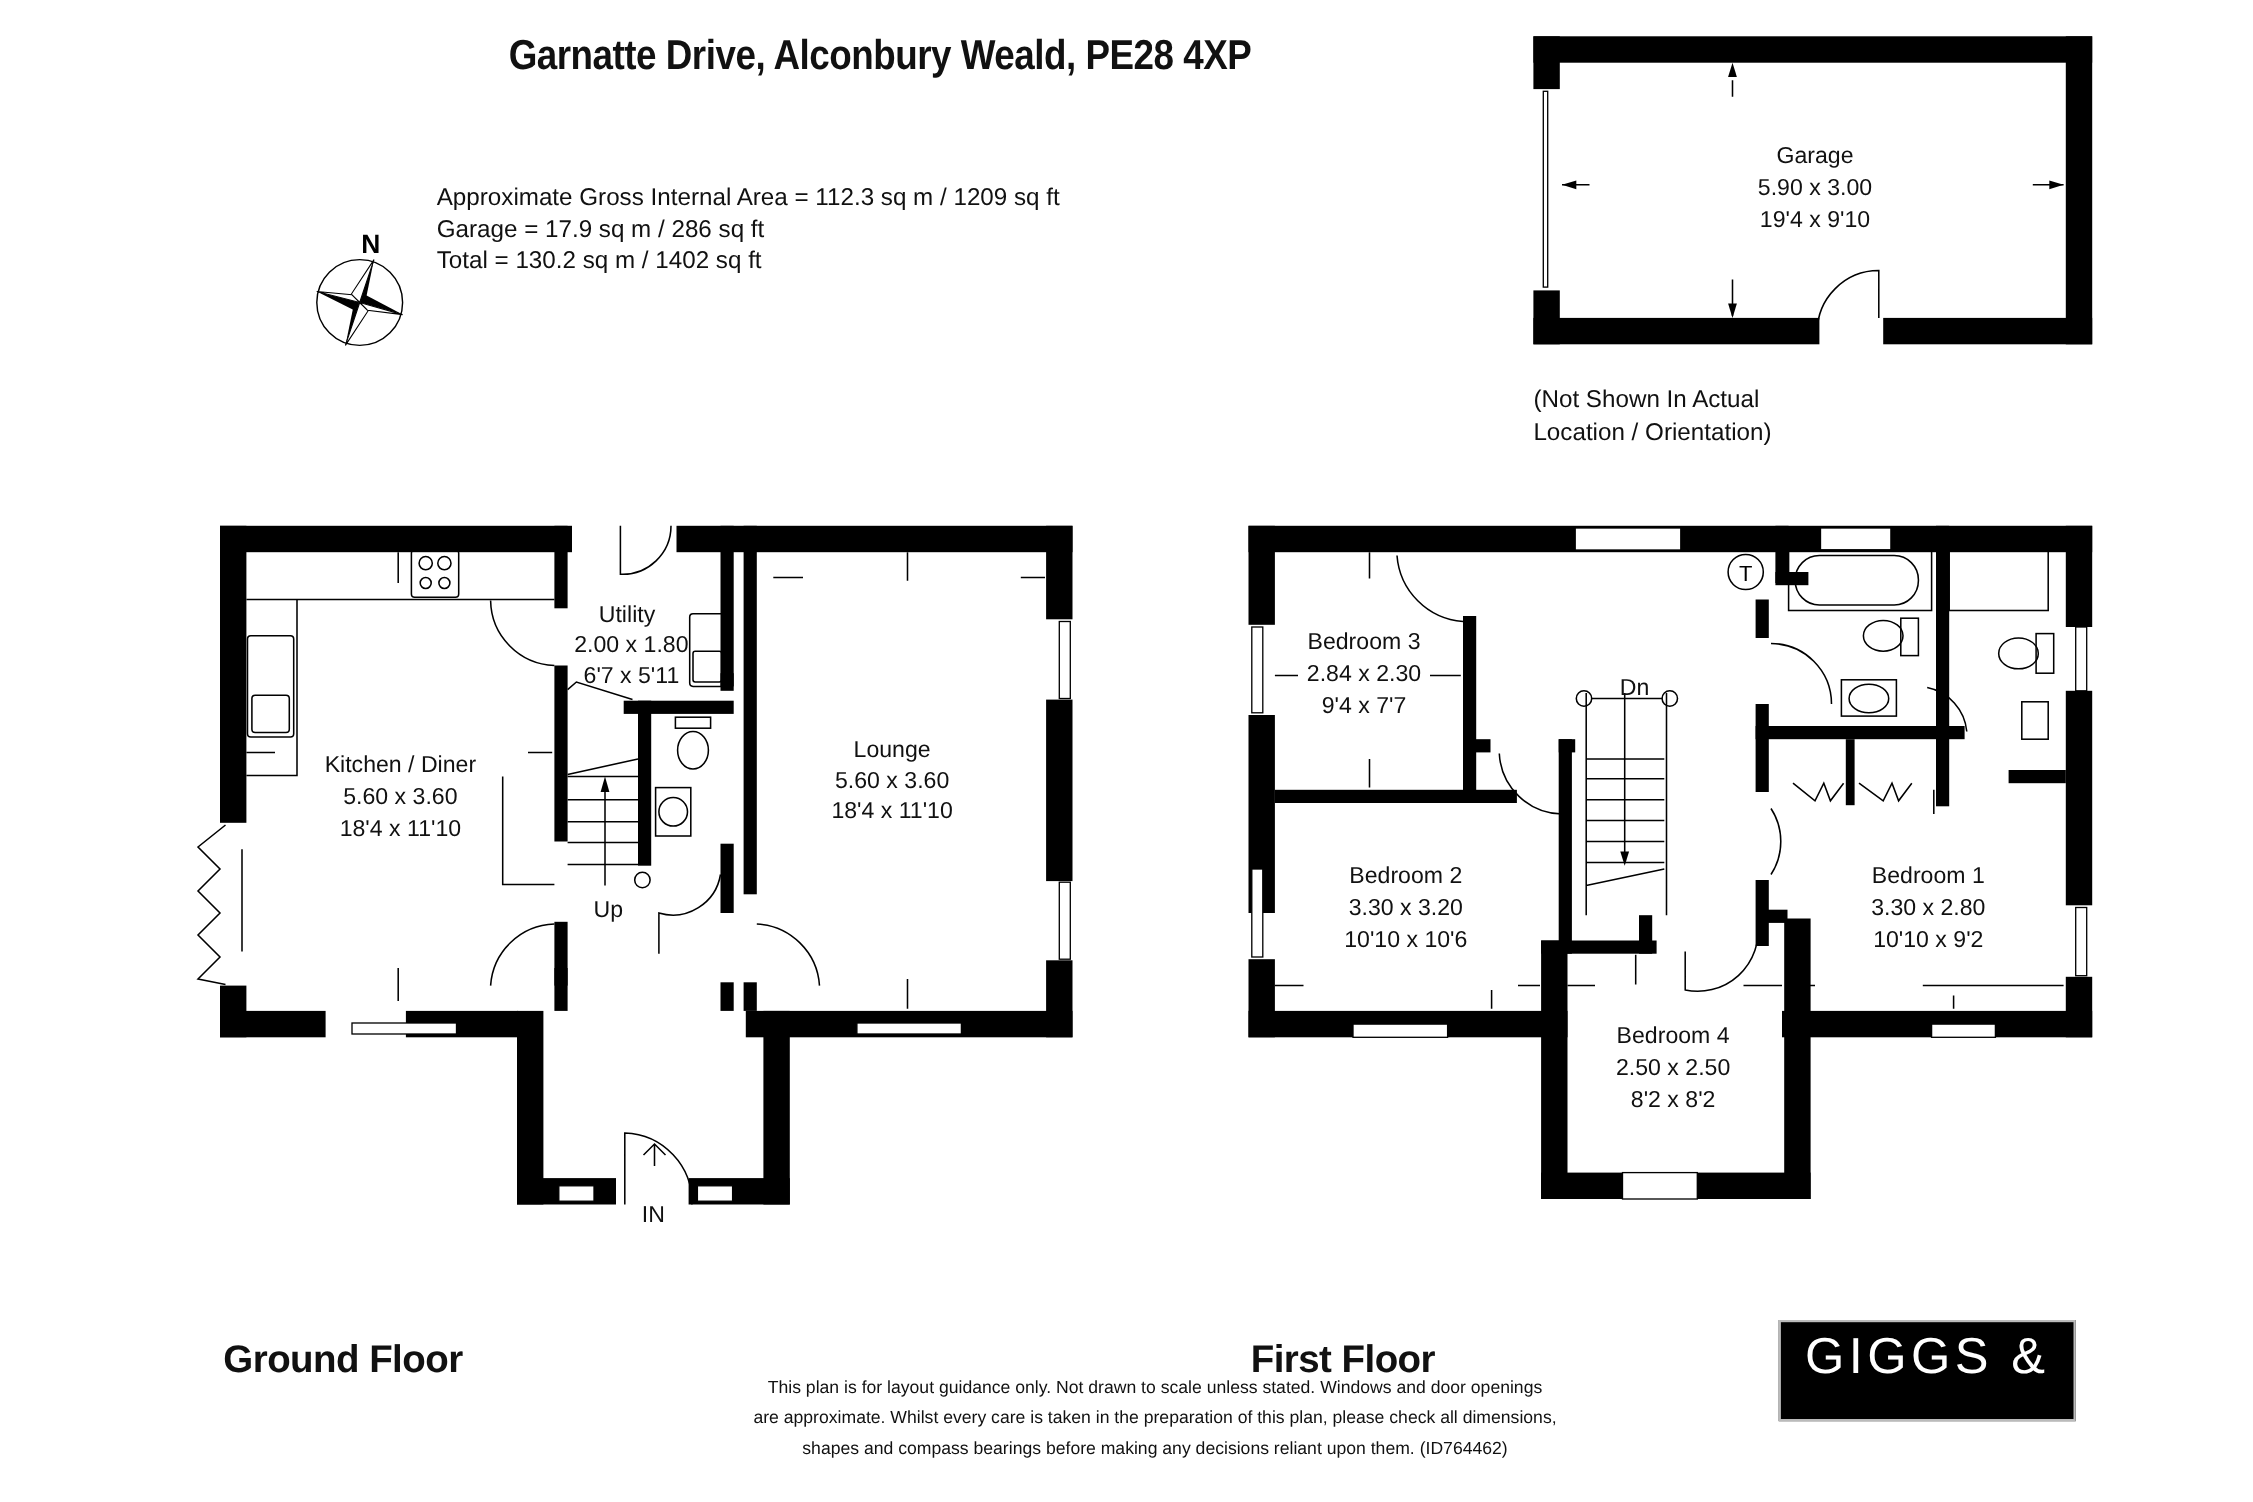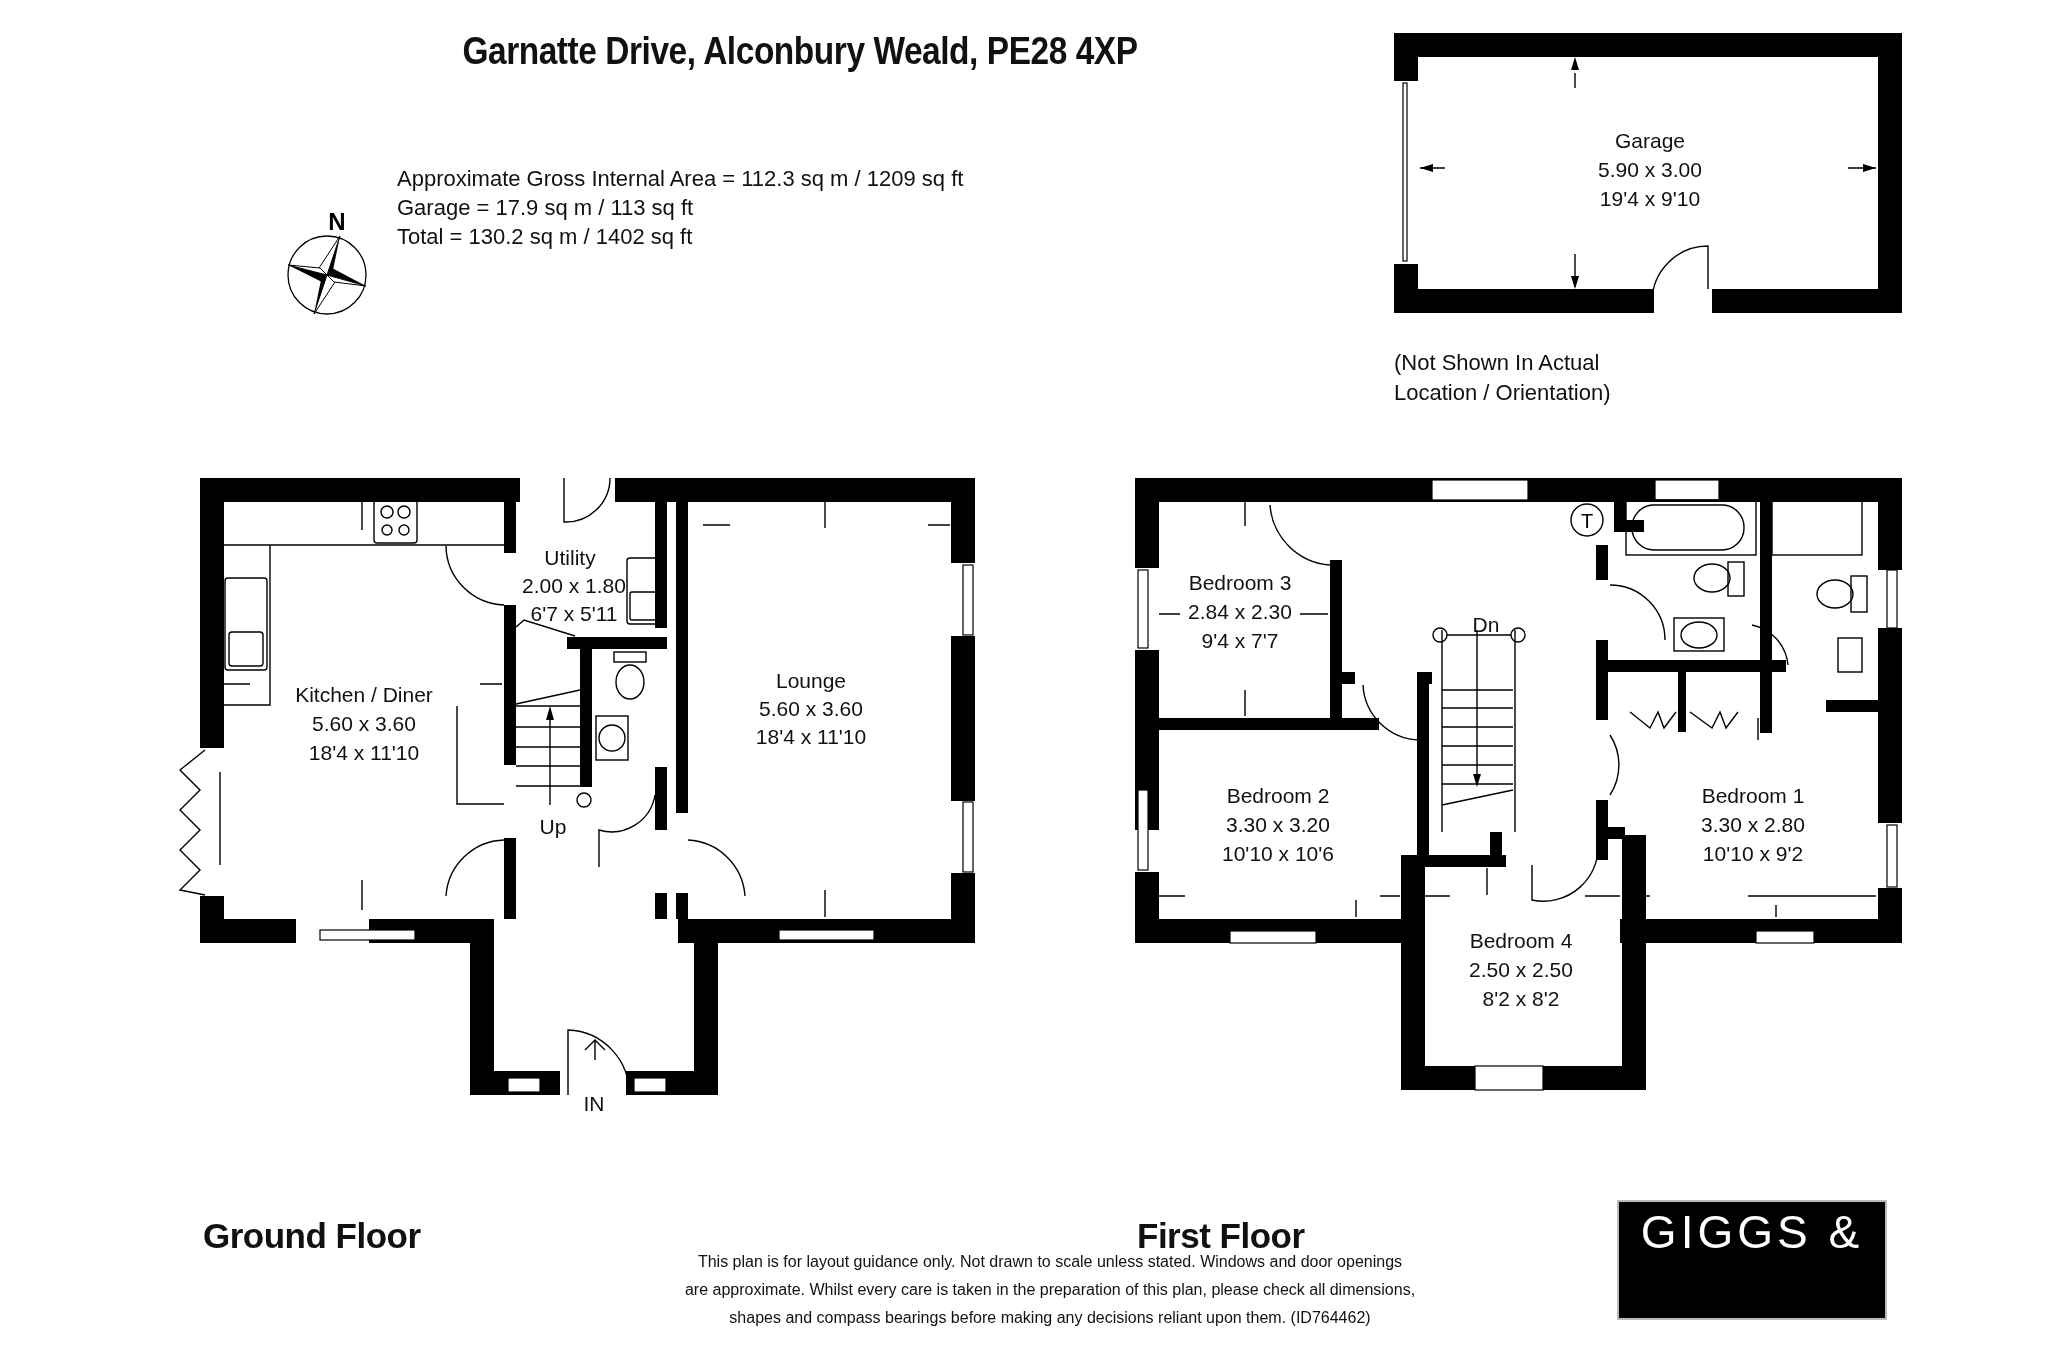--- a/index.html
+++ b/index.html
@@ -3,35 +3,35 @@
 <meta charset="utf-8">
 <style>
   html, body { margin:0; padding:0; background:#ffffff; }
   body { width:2048px; height:1365px; position:relative; overflow:hidden; font-family:"Liberation Sans", sans-serif; color:#111; }
   .title { position:absolute; left:0; width:1600px; top:30px; text-align:center; font-weight:bold; font-size:38px; letter-spacing:-0.5px; transform:scaleX(0.88); transform-origin:800px 0; }
   .areas { position:absolute; left:397px; width:800px; top:164px; text-align:left; font-size:22px; line-height:29px; }
   .areas div { white-space:nowrap; }
   .floor-label { position:absolute; top:1216px; font-weight:bold; font-size:35px; letter-spacing:-0.5px; }
   .garage-note { position:absolute; left:1394px; top:348px; font-size:22px; line-height:30px; }
   .disclaimer { position:absolute; left:540px; width:1020px; top:1248px; text-align:center; font-size:16px; line-height:28px; }
-  .logo { position:absolute; left:1617px; top:1200px; width:270px; height:120px; background:#000; border:2px solid #bbb; box-sizing:border-box; color:#fff; text-align:center; font-size:46px; line-height:52px; letter-spacing:4px; padding-top:4px; }
+  .logo { position:absolute; left:1617px; top:1200px; width:270px; height:92px; background:#000; border:2px solid #bbb; box-sizing:border-box; color:#fff; text-align:center; font-size:46px; line-height:52px; letter-spacing:4px; padding-top:4px; }
   svg#plan { position:absolute; left:0; top:0; }
   .room-label { font-family:"Liberation Sans", sans-serif; font-size:21px; fill:#111; text-anchor:middle; }
   .wall { fill:#000; }
   .thin { fill:none; stroke:#000; stroke-width:1.4; }
   .win { fill:#fff; stroke:#000; stroke-width:1.2; }
 </style>
 </head>
 <body>
 
 <div class="title">Garnatte Drive, Alconbury Weald, PE28 4XP</div>
 
 <div class="areas">
   <div>Approximate Gross Internal Area = 112.3 sq m / 1209 sq ft</div>
-  <div>Garage = 17.9 sq m / 113 sq ft</div>
+  <div>Garage = 17.9 sq m / 286 sq ft</div>
   <div>Total = 130.2 sq m / 1402 sq ft</div>
 </div>
 
 <svg id="plan" width="2048" height="1365" viewBox="0 0 2048 1365">
 
   <g>
     <text x="337" y="230" font-family="Liberation Sans, sans-serif" font-weight="bold" font-size="24" text-anchor="middle">N</text>
     <circle cx="327" cy="275" r="39" fill="none" stroke="#000" stroke-width="1.3"></circle>
     <polygon points="340,236 333,270 327,275" fill="#000"></polygon>
     <polygon points="340,236 327,275 319,268" fill="#fff" stroke="#000" stroke-width="1"></polygon>

